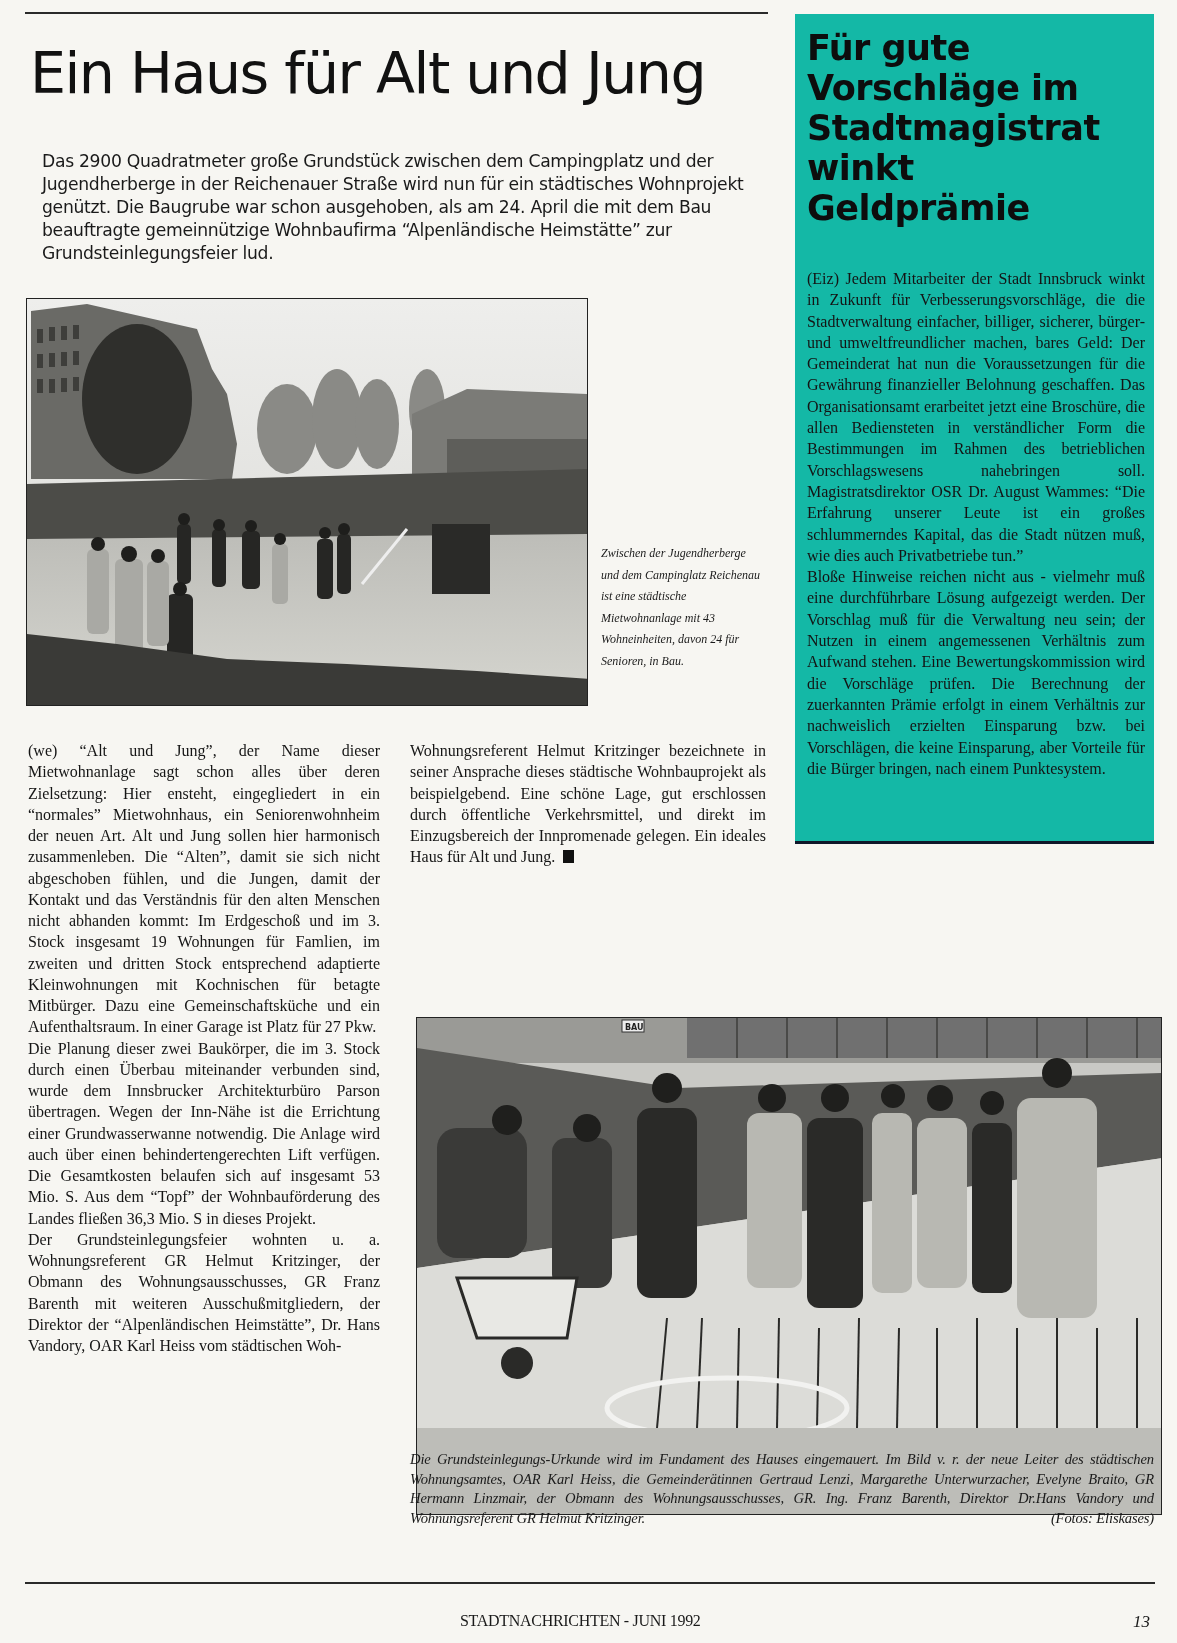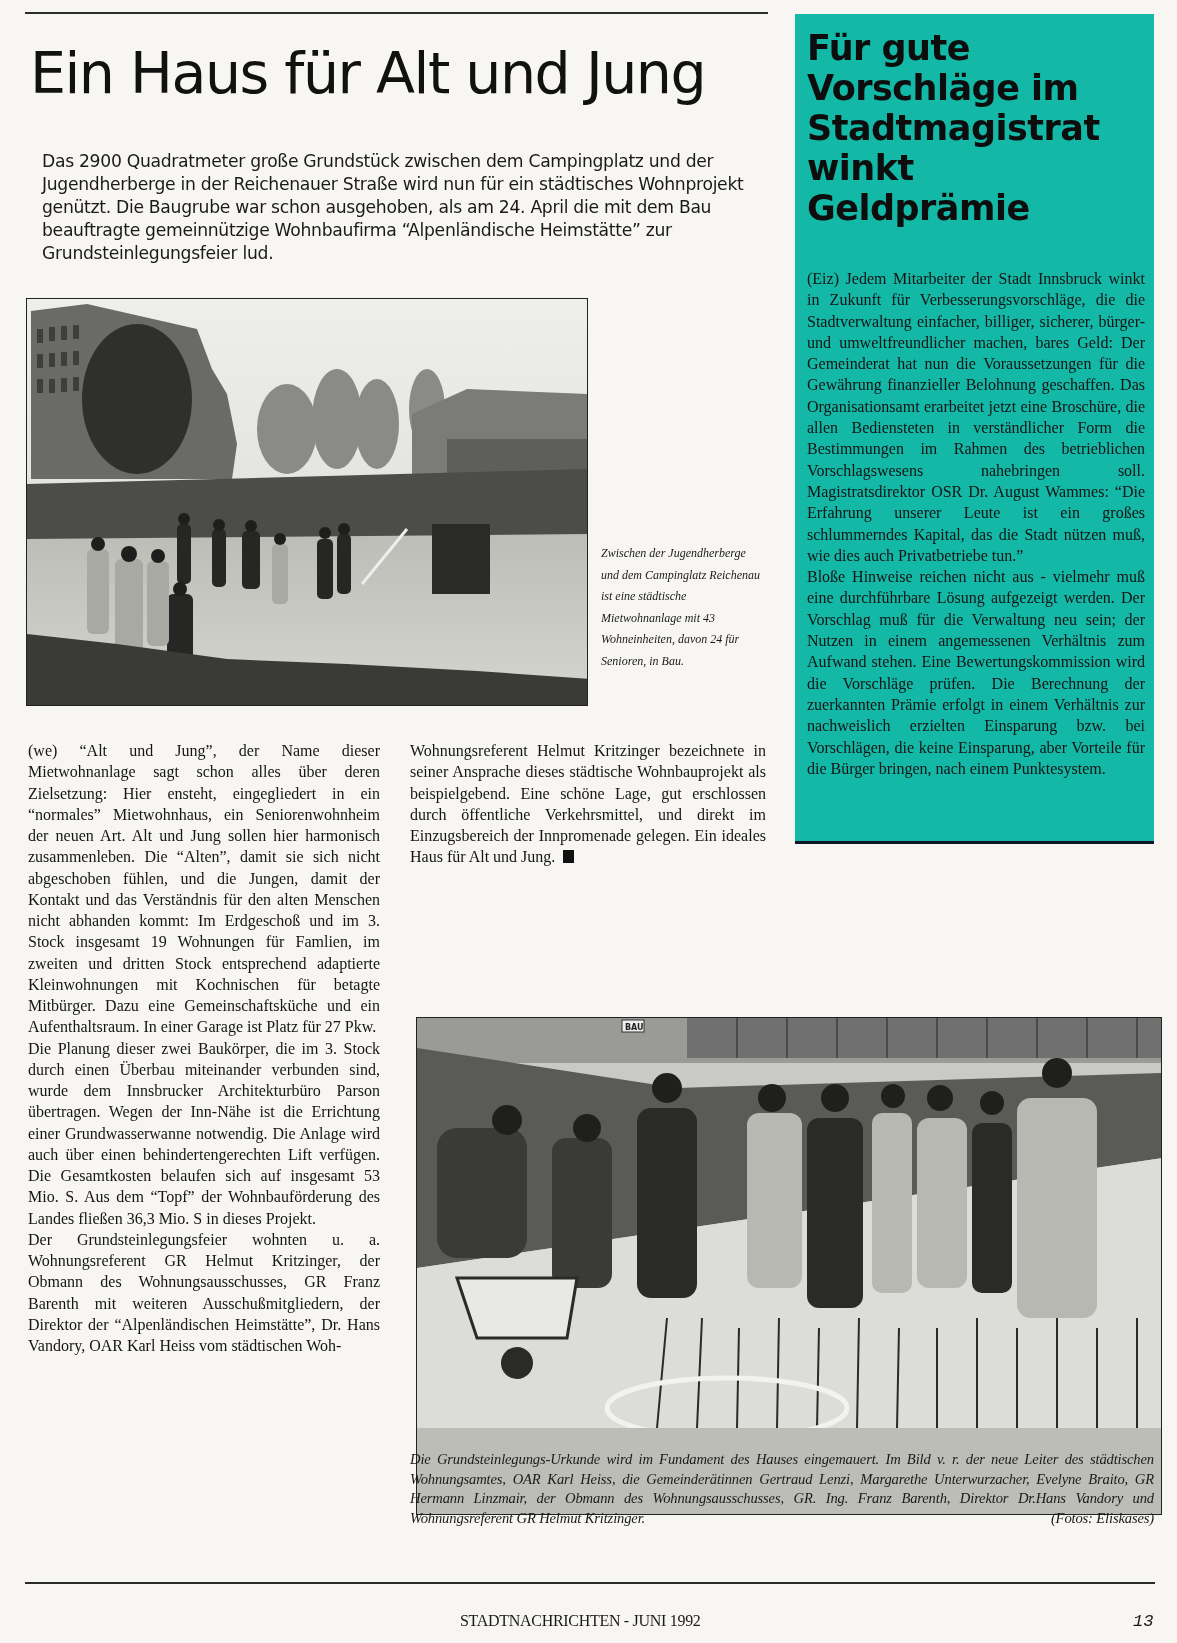--- a/index.html
+++ b/index.html
@@ -29,21 +29,21 @@
   
   .sidebar { left: 795px; top: 14px; width: 359px; height: 830px; background: #14b8a6; border-bottom: 3px solid #0f172a; }
   .sb-title { position: absolute; left: 12px; top: 14px; width: 340px; font-family: "DejaVu Sans", sans-serif; font-weight: bold; font-size: 35px; line-height: 40px; letter-spacing: -0.5px; color: #0d0d0d; }
   .sb-body { position: absolute; left: 12px; top: 254px; width: 338px; font-size: 16px; line-height: 21.3px; text-align: justify; text-align-last: left; color: #141414; font-family: Liberation Serif, serif; }
 
   .caption2 { left: 410px; top: 1450px; width: 744px; font-style: italic; font-size: 14.6px; line-height: 19.6px; text-align: justify; color: #1a1a1a; letter-spacing: -0.15px; }
   .caption2 .credit { float: right; }
 
   .rule-bottom { left: 25px; top: 1582px; width: 1130px; height: 2px; background: #2a2a2a; }
   .footer-left { left: 460px; top: 1612px; font-family: Liberation Serif, serif; font-size: 16px; letter-spacing: -0.3px; color: #1a1a1a; }
-  .footer-page { left: 1133px; top: 1612px; font-family: Liberation Mono, monospace; font-style: italic; font-size: 17px; color: #1a1a1a; }
+  .footer-page { left: 1133px; top: 1612px; font-family: Liberation Serif, serif; font-style: italic; font-size: 17px; color: #1a1a1a; }
 
   svg { display: block; }
 </style>
 </head>
 <body>
 
 <div class="abs rule-top"></div>
 
 <h1 class="abs headline">Ein Haus für Alt und Jung</h1>
 

